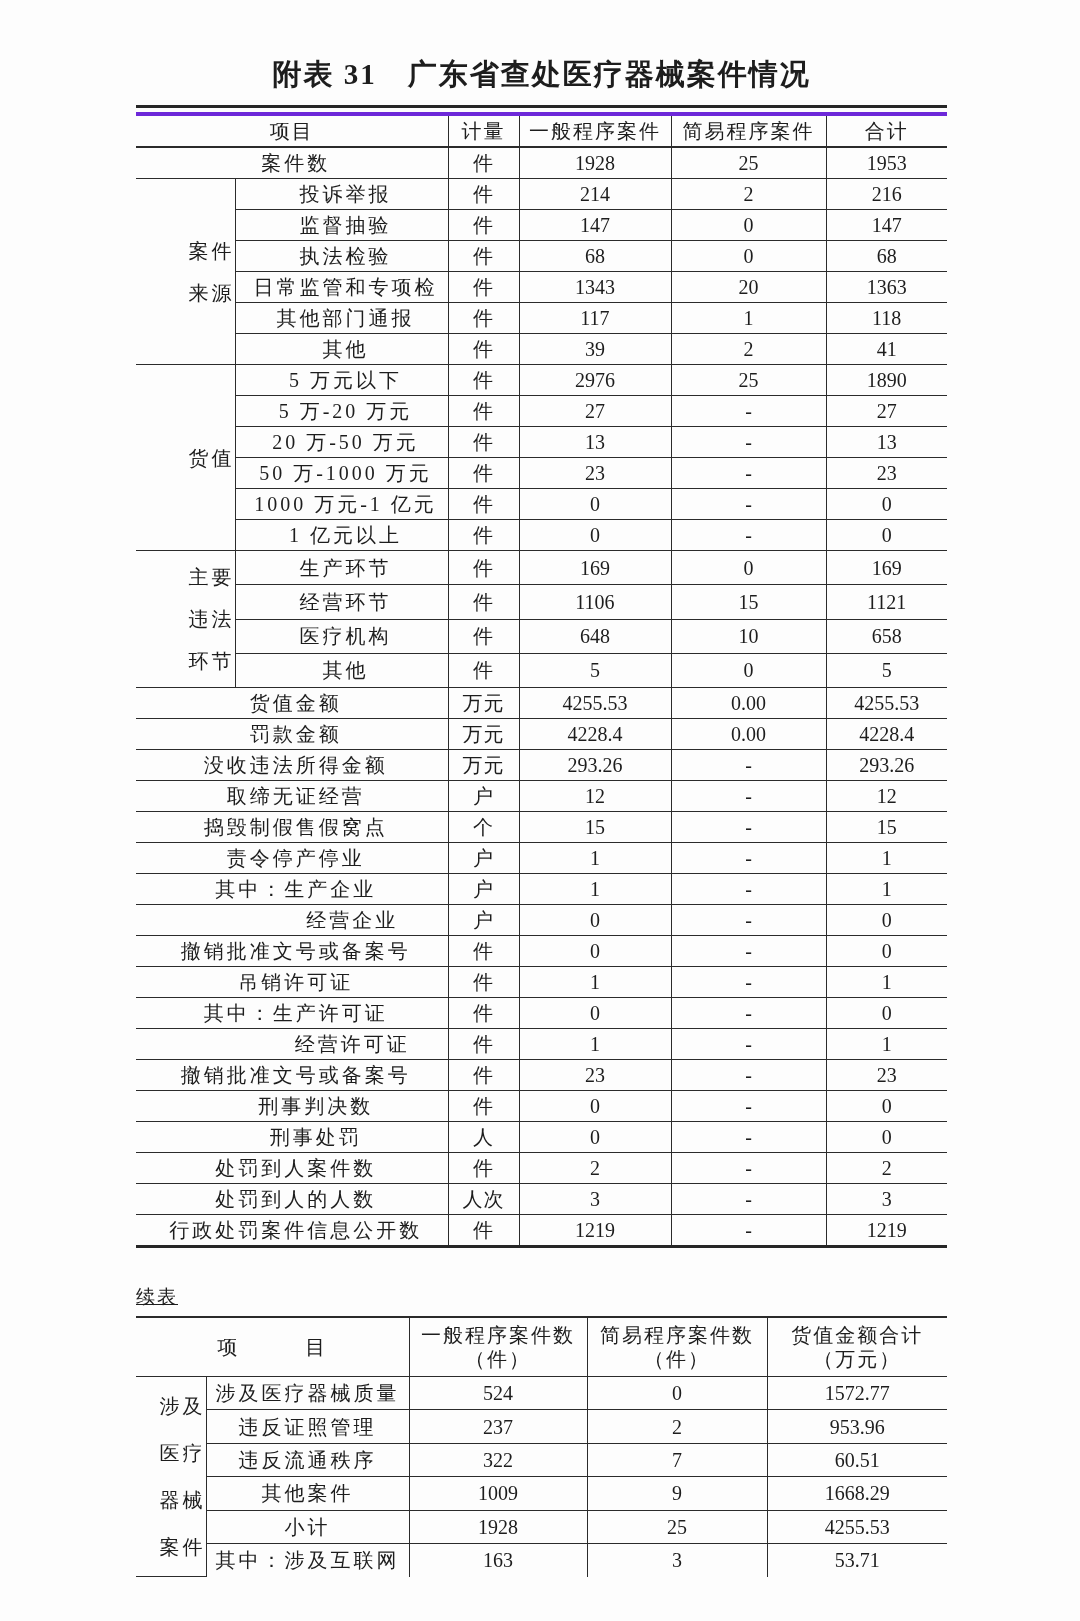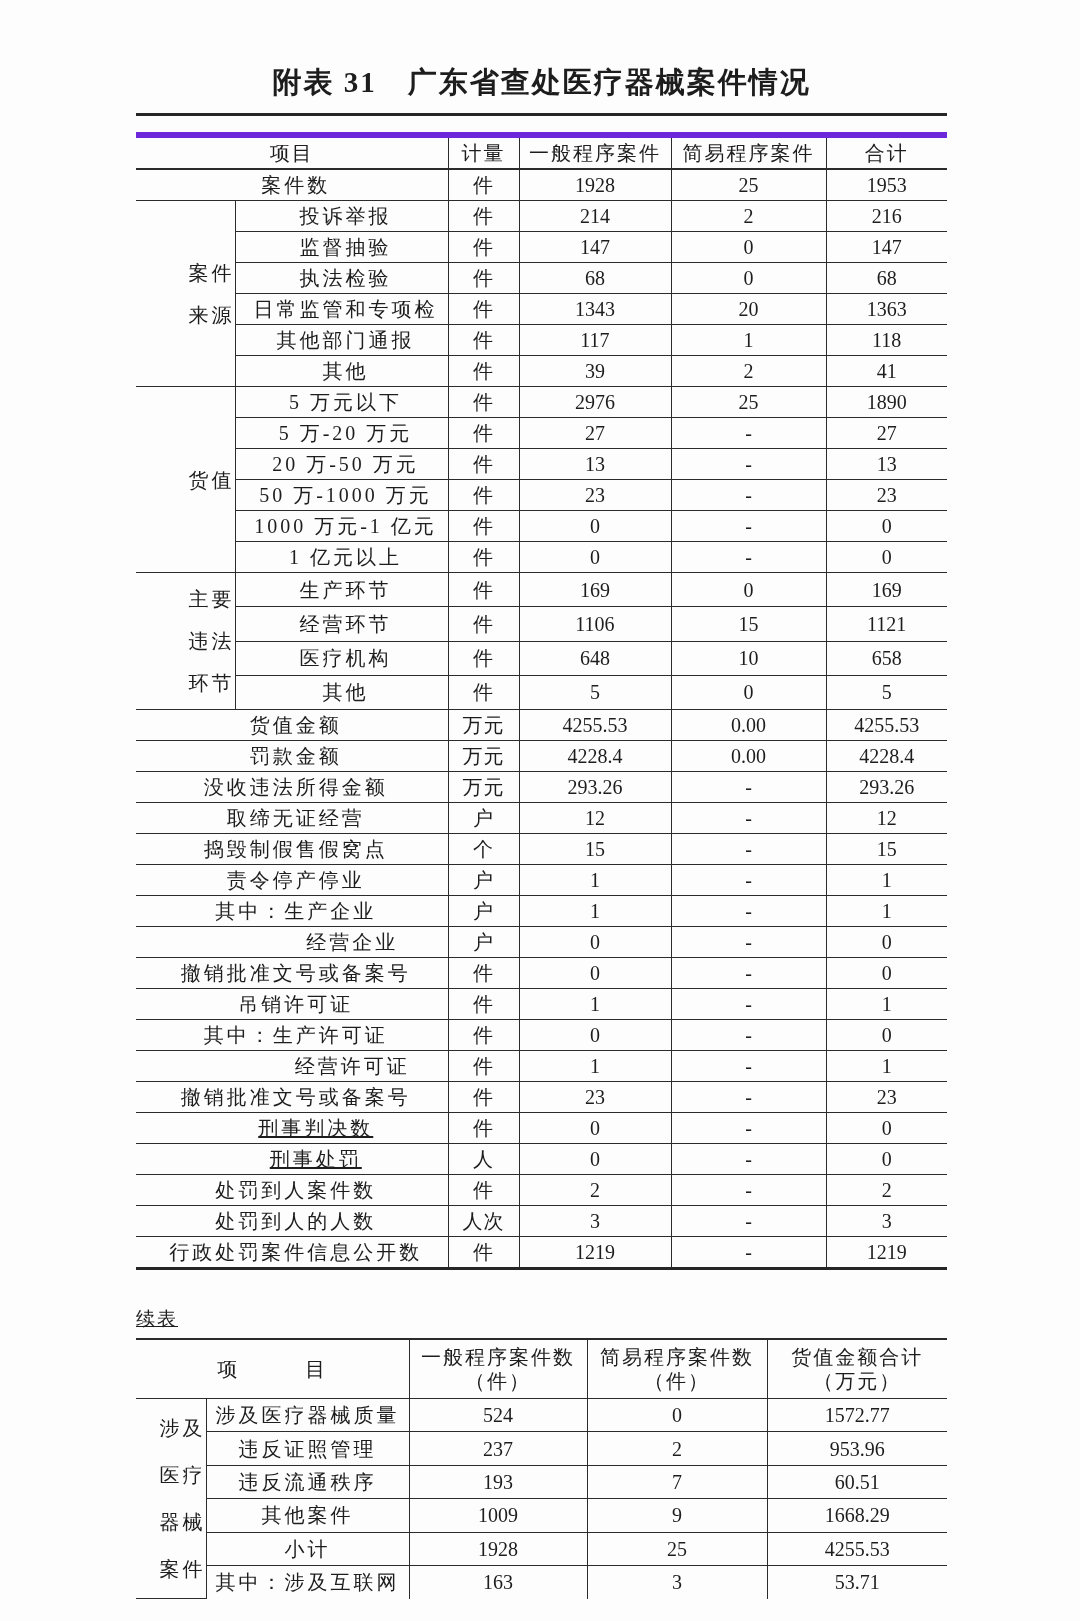--- a/index.html
+++ b/index.html
@@ -9,21 +9,21 @@
     color:#1d1d1d;
     font-family:"Liberation Serif","DejaVu Serif",serif;
     -webkit-font-smoothing:antialiased;
   }
   .content{
     width:811px;
     margin-left:136px;
     padding-top:56px;
   }
   .title{
-    margin:8px;
+    margin:0;
     font-size:29px;
     font-weight:bold;
     text-align:center;
     letter-spacing:2px;
     line-height:36px;
   }
   .subtitle{
     margin-top:18px;
     font-size:25px;
     text-align:center;
@@ -39,22 +39,22 @@
     height:3px;
     background:#262626;
   }
   table{
     width:811px;
     border-collapse:collapse;
     table-layout:fixed;
     font-size:20px;
   }
   table.t1{
-    margin-top:16px;
-    border-top:6px solid #6d28d9;
+    margin-top:4px;
+    border-top:4px solid #6d28d9;
   }
   td,th{
     border-left:1px solid #2b2b2b;
     border-bottom:1px solid #2b2b2b;
     padding:5px 0;
     line-height:20px;
     vertical-align:middle;
     overflow:hidden;
   }
   .edge{border-left:none;}
@@ -63,21 +63,21 @@
     text-align:center;
     letter-spacing:2px;
     border-bottom:2px solid #2b2b2b;
   }
   tr:last-child td{border-bottom:none;}
   .label-cell{
     text-align:center;
     padding-left:8px;
     letter-spacing:3px;
   }
-  .indent1{padding-left:48px;text-decoration:underline;}
+  .indent1{padding-left:48px;}
   .indent2{padding-left:121px;}
   .unit-cell{
     text-align:center;
     letter-spacing:1px;
   }
   .value-cell{text-align:center;}
   .group-cell{
     text-align:right;
     letter-spacing:3px;
     white-space:pre-line;
@@ -413,21 +413,21 @@
           <td class="value-cell">1572.77</td>
         </tr>
         <tr>
           <td class="label-cell">违反证照管理</td>
           <td class="value-cell">237</td>
           <td class="value-cell">2</td>
           <td class="value-cell">953.96</td>
         </tr>
         <tr>
           <td class="label-cell">违反流通秩序</td>
-          <td class="value-cell">193</td>
+          <td class="value-cell">322</td>
           <td class="value-cell">7</td>
           <td class="value-cell">60.51</td>
         </tr>
         <tr>
           <td class="label-cell">其他案件</td>
           <td class="value-cell">1009</td>
           <td class="value-cell">9</td>
           <td class="value-cell">1668.29</td>
         </tr>
         <tr>

